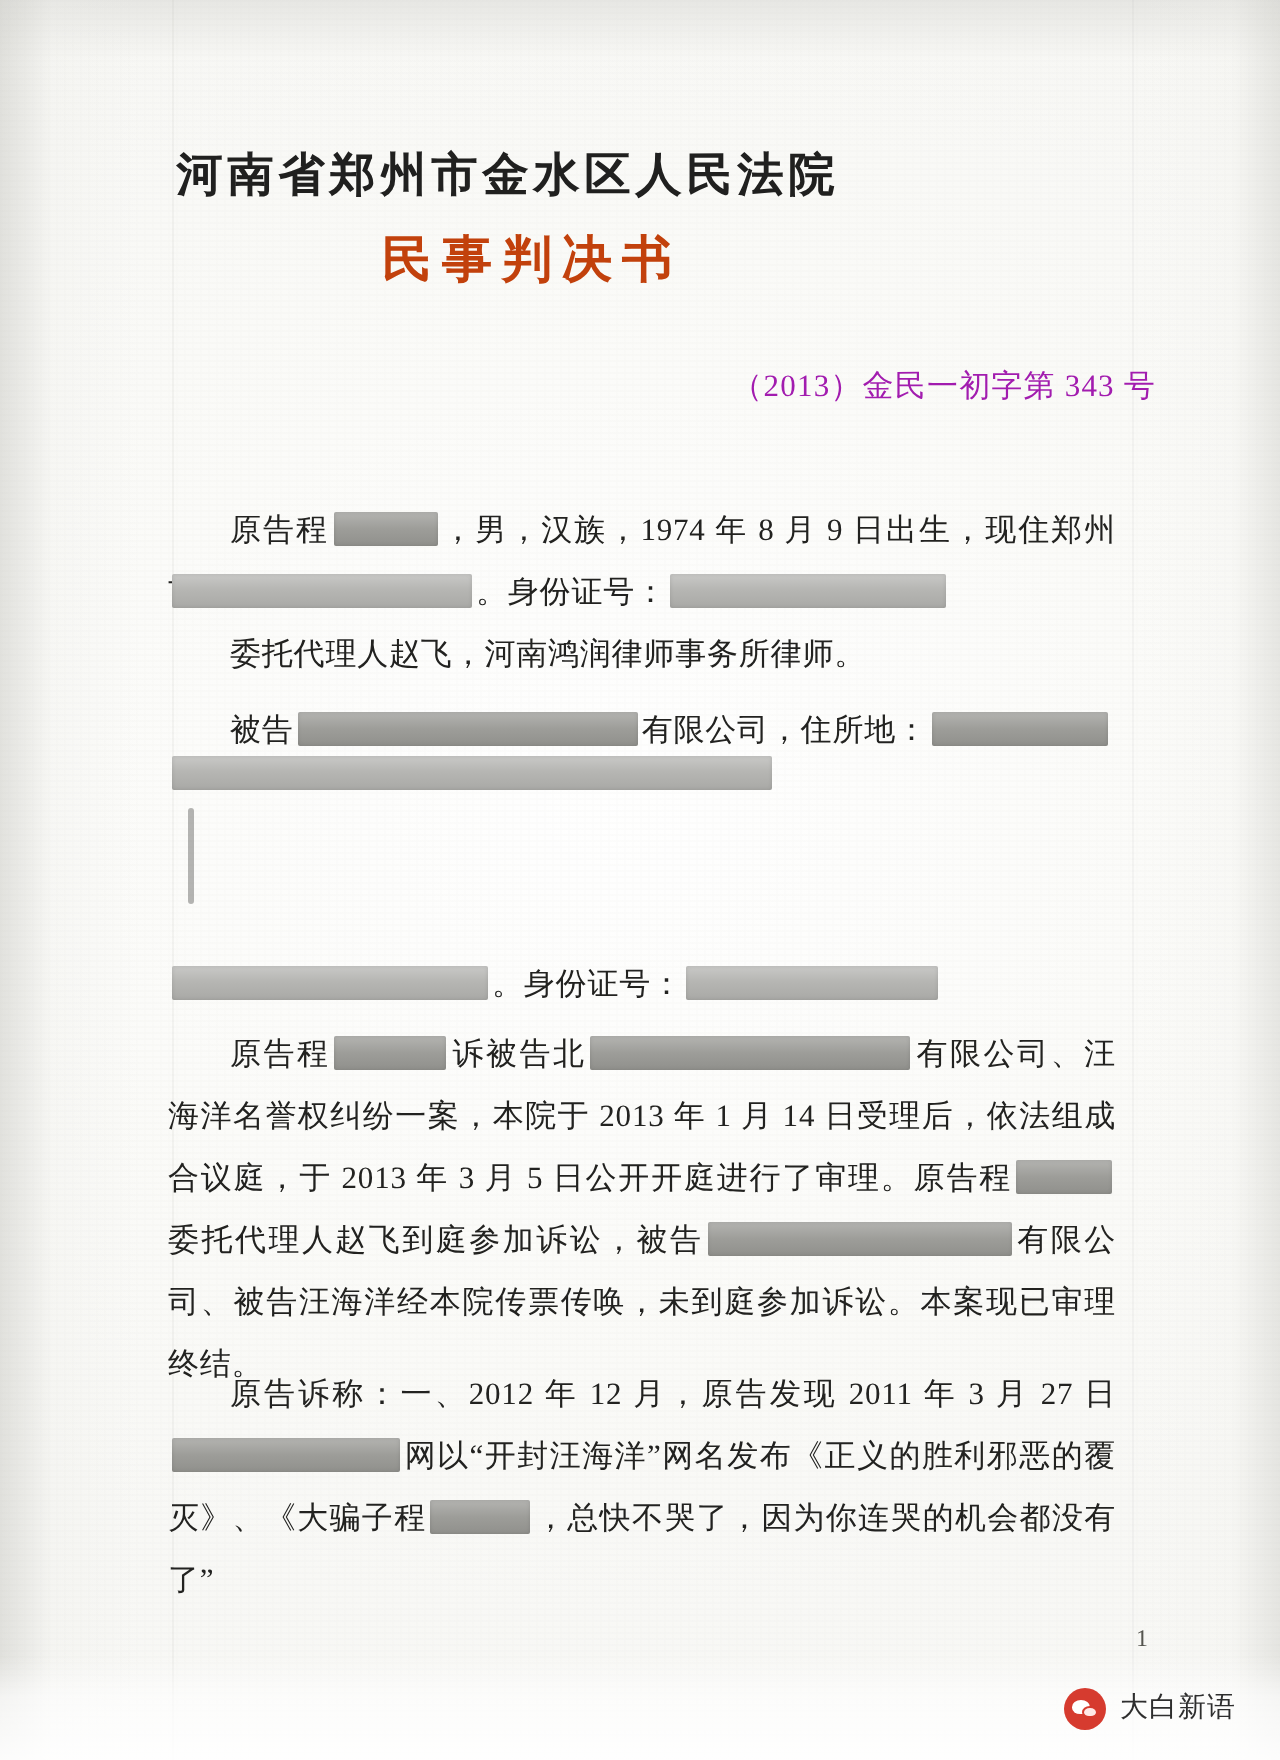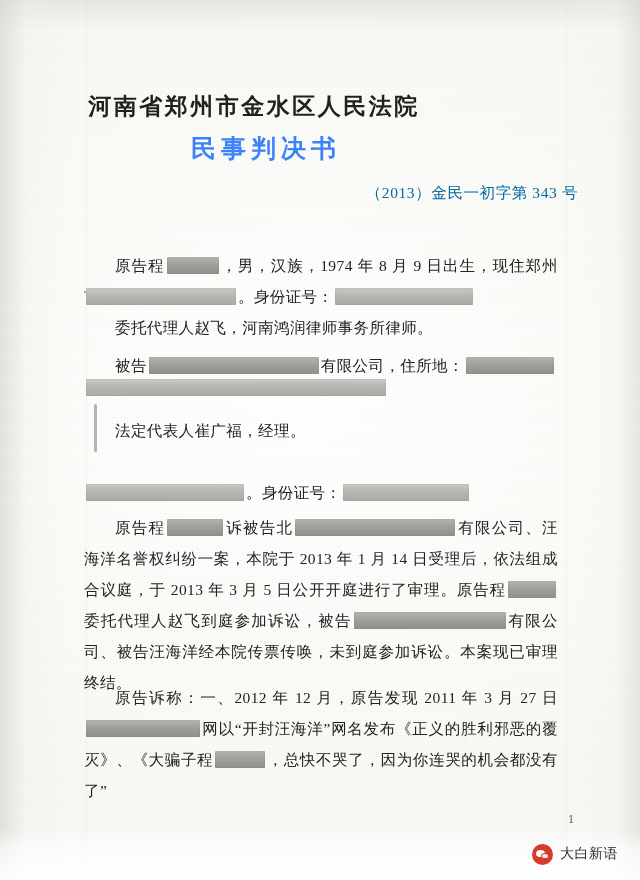--- a/index.html
+++ b/index.html
@@ -57,47 +57,47 @@
   #doc {
     position: absolute;
     left: 0; top: 0;
     width: 640px;
     height: 880px;
   }
 
   .title-block {
     position: absolute;
     left: 0;
-    top: 91px;
+    top: 72px;
     width: 508px;
     text-align: center;
   }
   .doc-court {
     font-size: 23px;
     font-weight: bold;
     letter-spacing: 2.5px;
     color: #20201f;
     line-height: 1.35;
   }
   .doc-type {
     font-size: 25px;
     font-weight: bold;
     letter-spacing: 5px;
-    color: #3b82f6;
+    color: #c2410c;
     margin-top: 10px;
     padding-left: 24px;
   }
 
   .case-no {
     position: absolute;
     right: 62px;
     top: 183px;
     font-size: 15.5px;
     letter-spacing: 0.6px;
-    color: #0369a1;
+    color: #a21caf;
   }
 
   .para {
     position: absolute;
     left: 84px;
     width: 474px;
     font-size: 15.5px;
     line-height: 31px;
     color: #222220;
     letter-spacing: 0.4px;
@@ -193,21 +193,20 @@
       <div class="doc-type">民事判决书</div>
     </div>
 
     <div class="case-no">（2013）金民一初字第 343 号</div>
 
     <div class="para indent" id="p0" style="top: 250px;">原告程<span class="redact dark" style="width: 52px;"></span>，男，汉族，1974 年 8 月 9 日出生，现住郑州市</div>
     <div class="para" id="p1" style="top: 281px;"><span class="redact" style="width: 150px;"></span>。身份证号：<span class="redact" style="width: 138px;"></span></div>
     <div class="para indent" id="p2" style="top: 312px;">委托代理人赵飞，河南鸿润律师事务所律师。</div>
     <div class="para indent" id="p3" style="top: 350px;">被告<span class="redact dark" style="width: 170px;"></span>有限公司，住所地：<span class="redact dark" style="width: 88px;"></span></div>
     <div class="para" id="p4" style="top: 372px;"><span class="redact" style="width: 300px;"></span></div>
-    <div class="para indent" id="p5" style="top: 415px;">法定代表人崔广福，经理。</div>
     <div class="para" id="p7" style="top: 477px;"><span class="redact" style="width: 158px;"></span>。身份证号：<span class="redact" style="width: 126px;"></span></div>
     <div class="para indent" id="p8" style="top: 512px;">原告程<span class="redact dark" style="width: 56px;"></span>诉被告北<span class="redact dark" style="width: 160px;"></span>有限公司、汪海洋名誉权纠纷一案，本院于 2013 年 1 月 14 日受理后，依法组成合议庭，于 2013 年 3 月 5 日公开开庭进行了审理。原告程<span class="redact dark" style="width: 48px;"></span>委托代理人赵飞到庭参加诉讼，被告<span class="redact dark" style="width: 152px;"></span>有限公司、被告汪海洋经本院传票传唤，未到庭参加诉讼。本案现已审理终结。</div>
     <div class="para indent" id="p9" style="top: 682px; font-family: Liberation Serif, serif;">原告诉称：一、2012 年 12 月，原告发现 2011 年 3 月 27 日<span class="redact dark" style="width: 114px;"></span>网以“开封汪海洋”网名发布《正义的胜利邪恶的覆灭》、《大骗子程<span class="redact dark" style="width: 50px;"></span>，总快不哭了，因为你连哭的机会都没有了”</div>
 
     <div class="page-number">1</div>
   </div>
 
   <div id="wechat-bar">
     <div id="wechat-logo"></div>
     <div id="wechat-name">大白新语</div>

